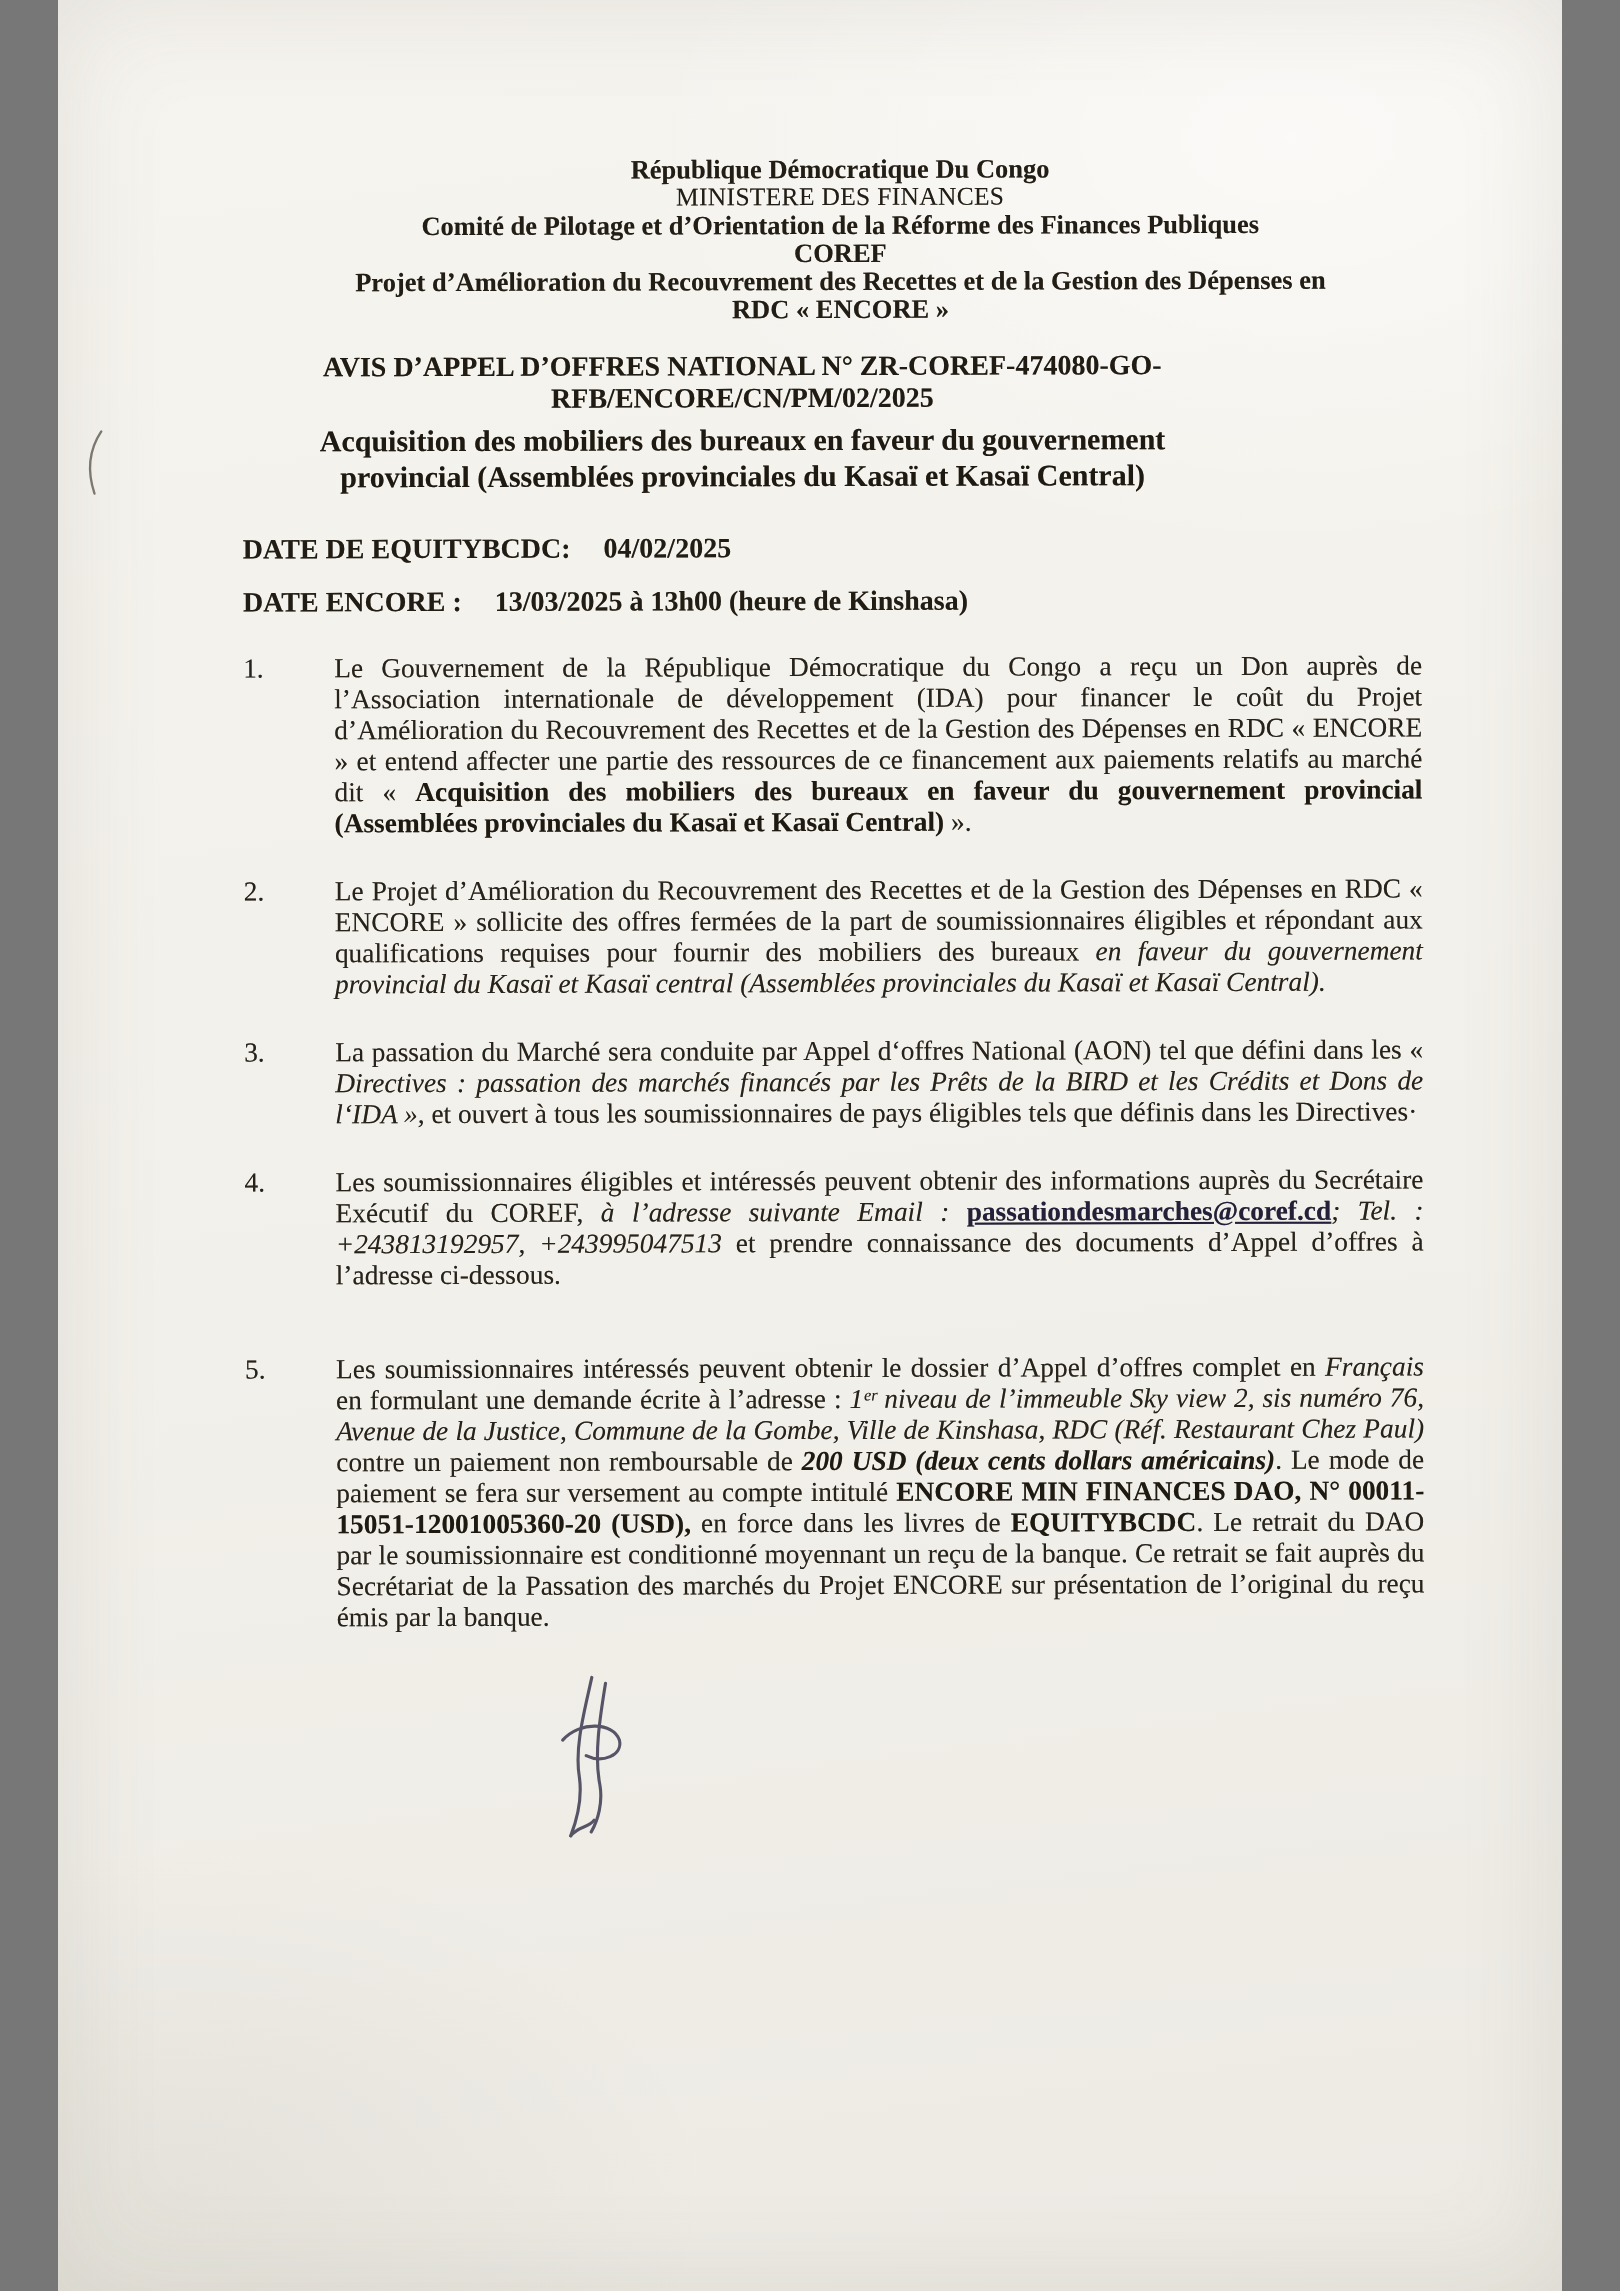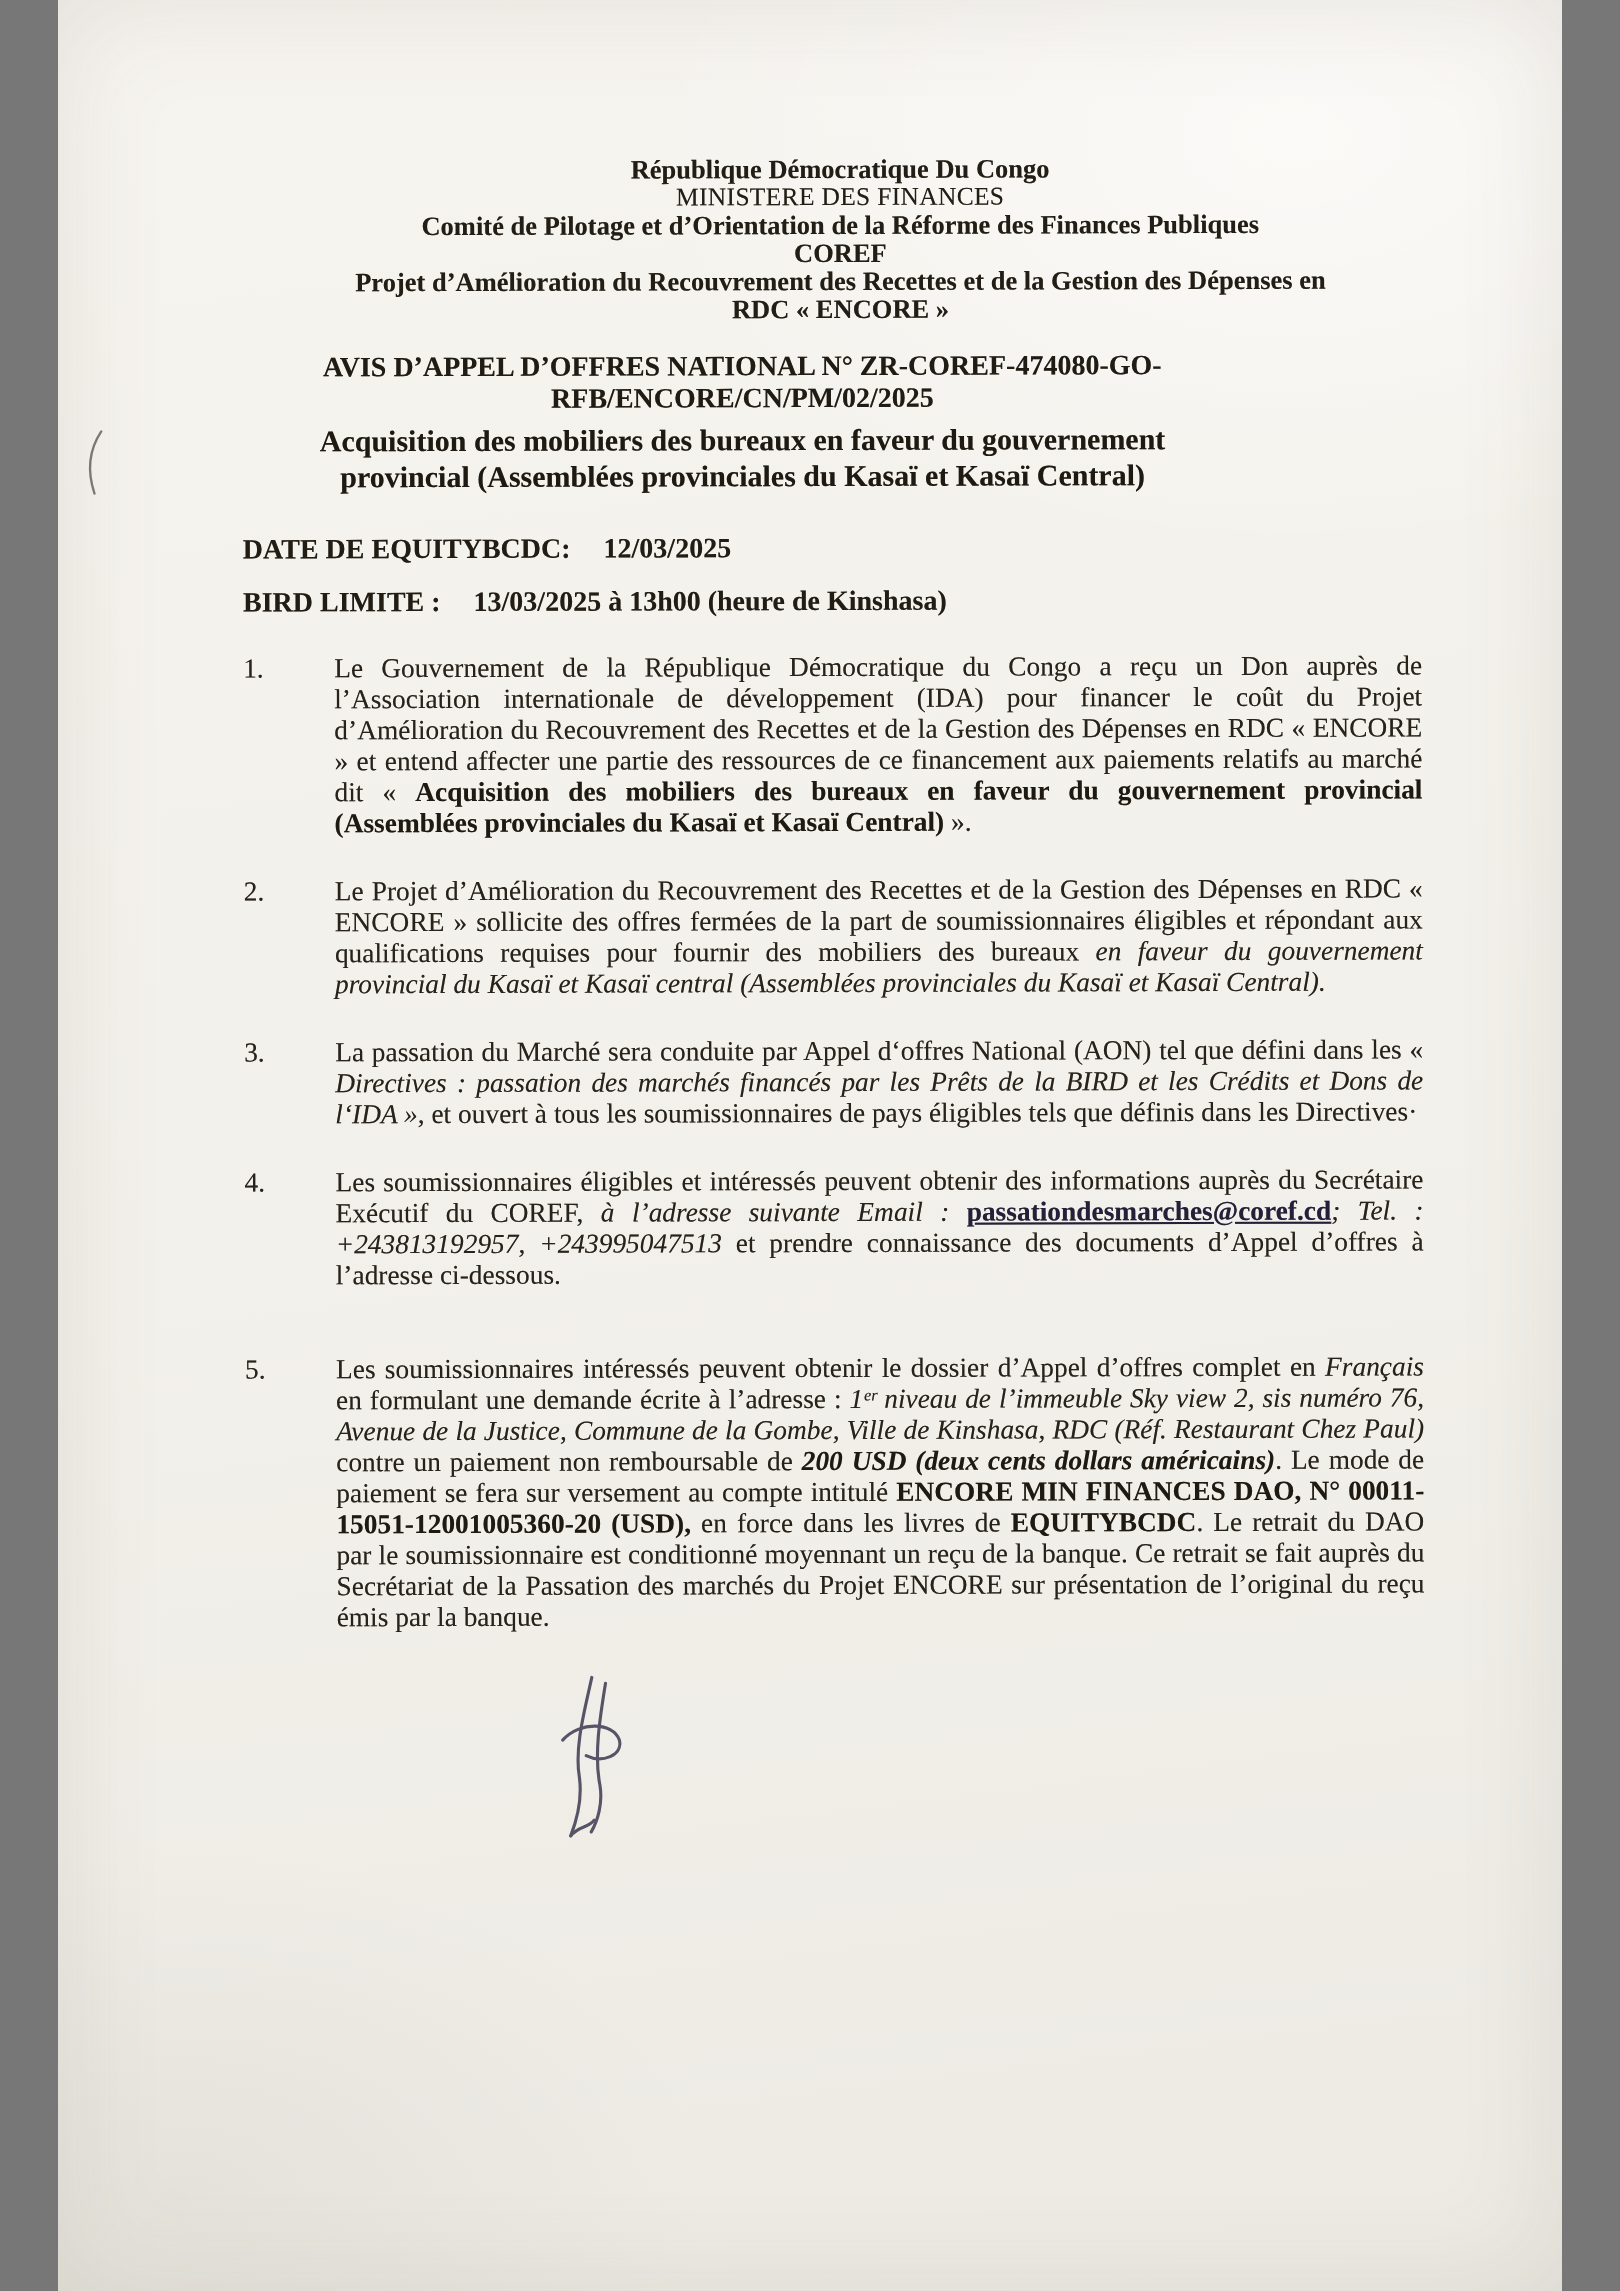--- a/index.html
+++ b/index.html
@@ -68,25 +68,25 @@
       <div class="t-line">AVIS D’APPEL D’OFFRES NATIONAL N° ZR-COREF-474080-GO-</div>
       <div class="t-line">RFB/ENCORE/CN/PM/02/2025</div>
     </div>
 
     <div class="subject-block">
       <div class="s-line">Acquisition des mobiliers des bureaux en faveur du gouvernement</div>
       <div class="s-line">provincial (Assemblées provinciales du Kasaï et Kasaï Central)</div>
     </div>
 
     <div class="date-row first">
-      <span class="date-label">DATE DE EQUITYBCDC:</span><span class="date-value">12/03/2025</span>
+      <span class="date-label">DATE DE EQUITYBCDC:</span><span class="date-value">04/02/2025</span>
     </div>
 
     <div class="date-row second">
-      <span class="date-label">BIRD LIMITE :</span><span class="date-value">13/03/2025 à 13h00 (heure de Kinshasa)</span>
+      <span class="date-label">DATE ENCORE :</span><span class="date-value">13/03/2025 à 13h00 (heure de Kinshasa)</span>
     </div>
 
     <div class="items">
 
       <div class="item">
         <span class="num">1.</span>
         <p class="ptext"><span>Le Gouvernement de la République Démocratique du Congo a reçu un Don auprès de l’Association internationale de développement (IDA) pour financer le coût du Projet d’Amélioration du Recouvrement des Recettes et de la Gestion des Dépenses en RDC « ENCORE » et entend affecter une partie des ressources de ce financement aux paiements relatifs au marché dit « </span><span class="seg-b">Acquisition des mobiliers des bureaux en faveur du gouvernement provincial (Assemblées provinciales du Kasaï et Kasaï Central)</span><span> ».</span></p>
       </div>
 
       <div class="item">

